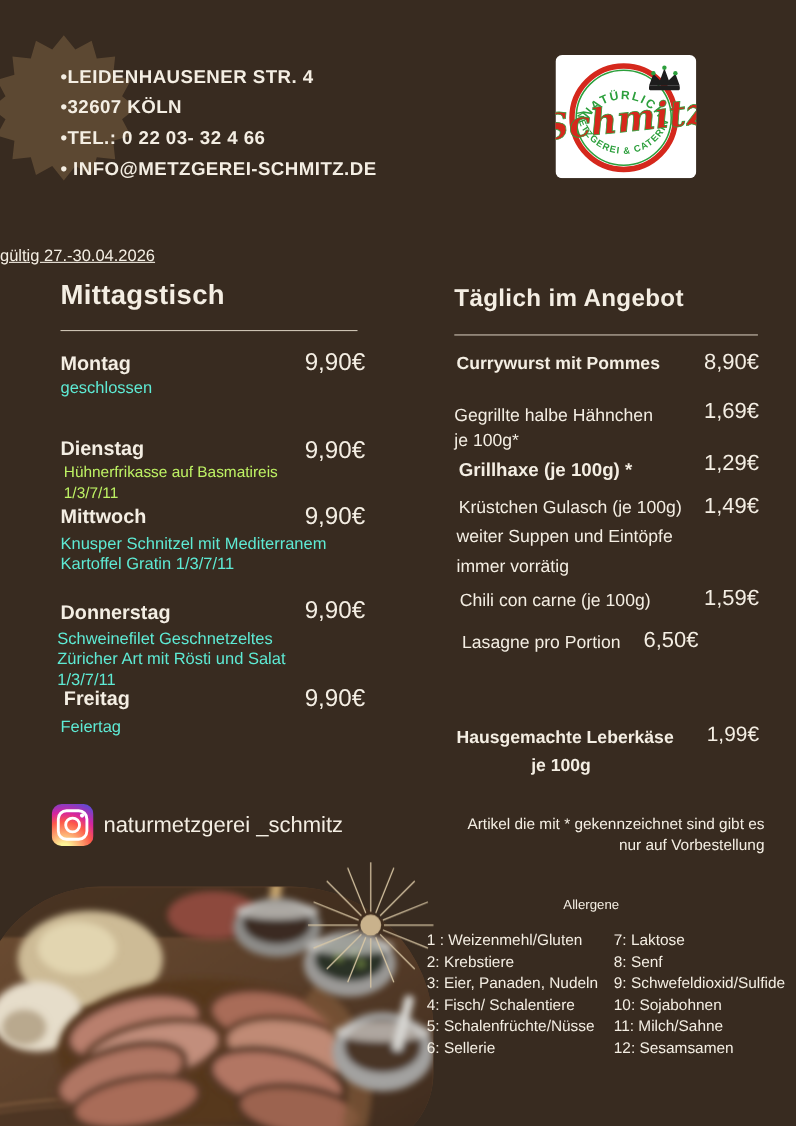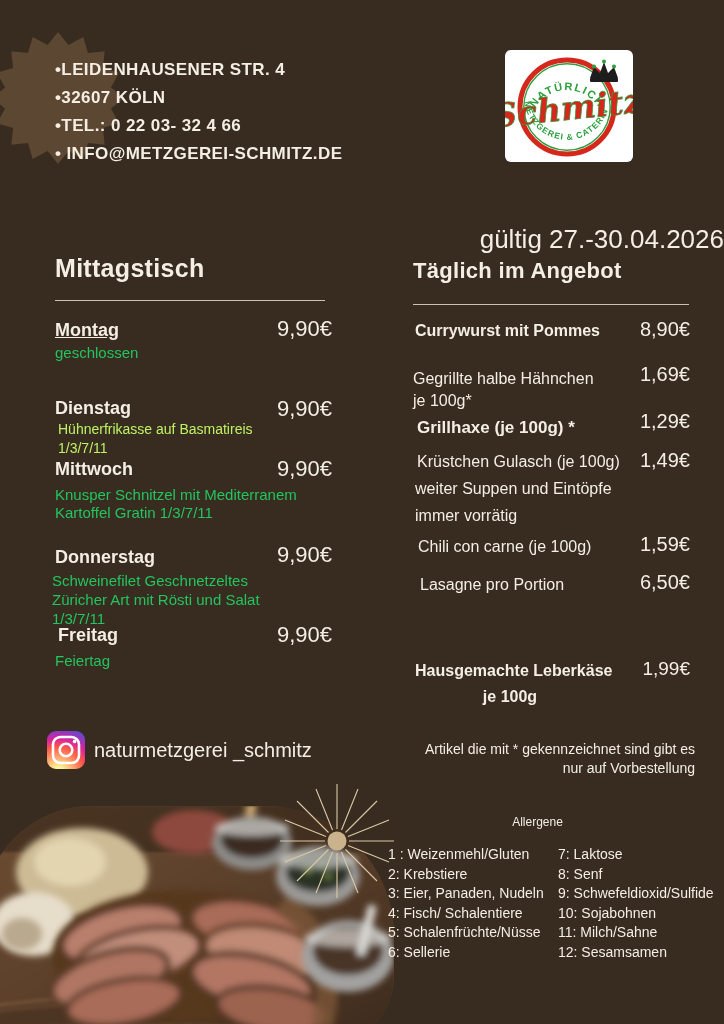--- a/index.html
+++ b/index.html
@@ -5,27 +5,27 @@
   html,body{margin:0;padding:0;background:#1c140e;}
   .page{
     position:relative;width:724px;height:1024px;overflow:hidden;
     background:#382b20;color:#f4eee3;
     font-family:"Liberation Sans",sans-serif;
   }
   .abs{position:absolute;}
   
   .contact{font-weight:700;font-size:17px;letter-spacing:.4px;line-height:28px;white-space:nowrap;}
   
-  .valid{width:100%;text-align:right;font-size:26px;}
+  .valid{width:100%;text-align:left;font-size:15px;text-decoration:underline;}
   .h1{font-size:25px;font-weight:700;letter-spacing:.3px;}
   .h2{font-size:22px;font-weight:700;letter-spacing:.3px;}
   .rule{height:1px;background:#e6ddcd;opacity:.85;}
   
   .day{font-size:18px;font-weight:700;}
-  .desc{font-size:15px;color:#22c55e;}
+  .desc{font-size:15px;color:#5eead4;}
   .desc-s{font-size:14px;color:#bef264;}
   .price-l{font-size:22px;text-align:right;width:95px;}
   
   .item-b{font-size:16px;font-weight:700;}
   .item-r{font-size:16px;}
   .price-r{font-size:20px;text-align:right;width:90px;}
   .foot{font-size:14px;text-align:right;line-height:19px;}
   .center{text-align:center;}
   
   .ig-handle{font-size:20px;}
@@ -79,21 +79,21 @@
     <text x="63" y="70" text-anchor="middle" transform="rotate(-6 62 62)" font-family="DejaVu Serif, serif" font-style="italic" font-weight="bold" font-size="33" fill="#d5281c" stroke="#2c9f3c" stroke-width="0.7">Schmitz</text>
   </svg>
 
   <div class="abs valid" style="top:224px;left:0;">gültig 27.-30.04.2026</div>
 
   <div class="abs h1" style="left:55px;top:254px;">Mittagstisch</div>
   <div class="abs rule" style="left:55px;top:300px;width:270px;"></div>
   <div class="abs h2" style="left:413px;top:258px;">Täglich im Angebot</div>
   <div class="abs rule" style="left:413px;top:304px;width:276px;"></div>
 
-  <div class="abs day" style="left:55px;top:320px;text-decoration:underline;">Montag</div>
+  <div class="abs day" style="left:55px;top:320px;">Montag</div>
   <div class="abs price-l" style="left:237px;top:316px;">9,90€</div>
   <div class="abs desc" style="left:55px;top:344px;">geschlossen</div>
 
   <div class="abs day" style="left:55px;top:398px;">Dienstag</div>
   <div class="abs price-l" style="left:237px;top:396px;">9,90€</div>
   <div class="abs desc-s" style="left:58px;top:421px;">Hühnerfrikasse auf Basmatireis</div>
   <div class="abs desc-s" style="left:58px;top:440px;">1/3/7/11</div>
 
   <div class="abs day" style="left:55px;top:459px;">Mittwoch</div>
   <div class="abs price-l" style="left:237px;top:456px;">9,90€</div>
@@ -122,21 +122,21 @@
 
   <div class="abs item-r" style="left:417px;top:453px;">Krüstchen Gulasch (je 100g)</div>
   <div class="abs item-r" style="left:415px;top:480px;">weiter Suppen und Eintöpfe</div>
   <div class="abs item-r" style="left:415px;top:507px;">immer vorrätig</div>
   <div class="abs price-r" style="left:600px;top:449px;">1,49€</div>
 
   <div class="abs item-r" style="left:418px;top:538px;">Chili con carne  (je 100g)</div>
   <div class="abs price-r" style="left:600px;top:533px;">1,59€</div>
 
   <div class="abs item-r" style="left:420px;top:576px;">Lasagne pro Portion</div>
-  <div class="abs price-r" style="left:600px;top:571px;">6,50€</div>
+  <div class="abs price-r" style="left:565px;top:571px;text-align:center;">6,50€</div>
 
   <div class="abs item-b" style="left:415px;top:662px;">Hausgemachte Leberkäse</div>
   <div class="abs item-b center" style="left:415px;top:688px;width:190px;">je 100g</div>
   <div class="abs price-r" style="left:600px;top:658px;font-size:19px;">1,99€</div>
 
   <div class="abs foot" style="left:395px;top:740px;width:300px;">
     <div>Artikel die mit * gekennzeichnet sind gibt es</div>
     <div>nur auf Vorbestellung</div>
   </div>
 

